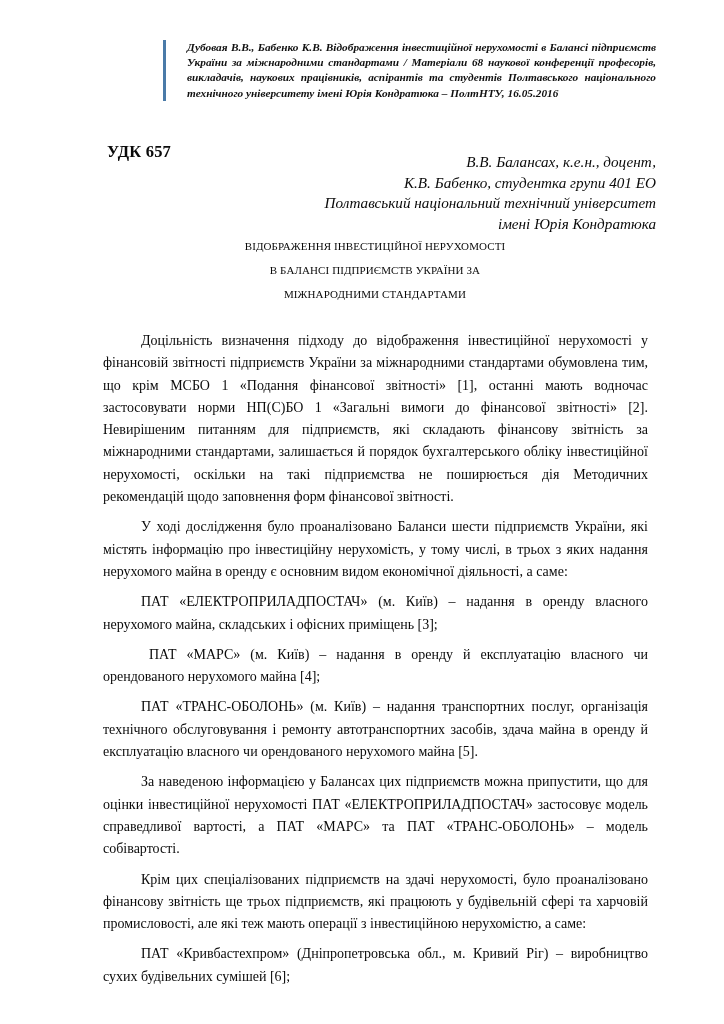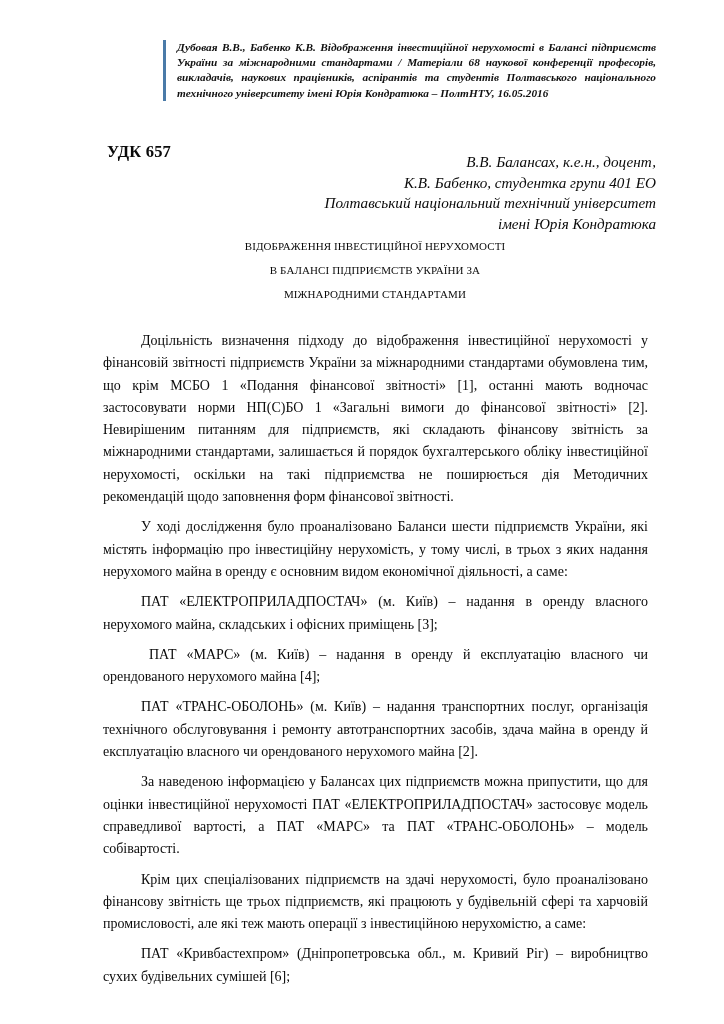--- a/index.html
+++ b/index.html
@@ -22,21 +22,21 @@
     box-sizing: border-box;
   }
 
   
   .citation-block {
     position: absolute;
     left: 163px;
     top: 40px;
     width: 493px;
     box-sizing: border-box;
-    padding-left: 11px;
+    padding-left: 21px;
     border-left: 3px solid #4a7aa8;
   }
   .citation-text {
     font-family: "Liberation Serif", "DejaVu Serif", serif;
     font-style: italic;
     font-weight: bold;
     font-size: 11.3px;
     line-height: 15.2px;
     text-align: justify;
     text-justify: inter-word;
@@ -122,19 +122,19 @@
     <div>ВІДОБРАЖЕННЯ ІНВЕСТИЦІЙНОЇ НЕРУХОМОСТІ</div>
     <div>В БАЛАНСІ ПІДПРИЄМСТВ УКРАЇНИ ЗА</div>
     <div>МІЖНАРОДНИМИ СТАНДАРТАМИ</div>
   </div>
 
   <div class="body-content">
     <p class="para">Доцільність визначення підходу до відображення  інвестиційної нерухомості у фінансовій звітності підприємств України за міжнародними стандартами обумовлена тим, що крім МСБО 1 «Подання фінансової звітності» [1], останні мають водночас застосовувати норми НП(С)БО 1 «Загальні вимоги до фінансової звітності» [2]. Невирішеним питанням для підприємств, які складають фінансову звітність за міжнародними стандартами, залишається й порядок бухгалтерського обліку інвестиційної нерухомості, оскільки на такі підприємства не поширюється дія Методичних рекомендацій щодо заповнення форм фінансової звітності.</p>
     <p class="para">У ході дослідження було проаналізовано Баланси шести підприємств України, які містять інформацію про інвестиційну нерухомість, у тому числі, в трьох з яких надання нерухомого майна в оренду є основним видом економічної діяльності, а саме:</p>
     <p class="para">ПАТ «ЕЛЕКТРОПРИЛАДПОСТАЧ» (м. Київ) – надання в оренду власного нерухомого майна, складських і офісних приміщень [3];</p>
     <p class="para indent-wide">ПАТ «МАРС» (м. Київ) – надання в оренду й експлуатацію власного чи орендованого нерухомого майна [4];</p>
-    <p class="para">ПАТ «ТРАНС-ОБОЛОНЬ» (м. Київ) – надання транспортних послуг, організація технічного обслуговування і ремонту автотранспортних засобів, здача майна в оренду й експлуатацію власного чи орендованого нерухомого майна [2].</p>
+    <p class="para">ПАТ «ТРАНС-ОБОЛОНЬ» (м. Київ) – надання транспортних послуг, організація технічного обслуговування і ремонту автотранспортних засобів, здача майна в оренду й експлуатацію власного чи орендованого нерухомого майна [5].</p>
     <p class="para">За наведеною інформацією у Балансах цих підприємств можна припустити, що для оцінки інвестиційної нерухомості ПАТ «ЕЛЕКТРОПРИЛАДПОСТАЧ» застосовує модель справедливої вартості, а ПАТ «МАРС» та ПАТ «ТРАНС-ОБОЛОНЬ» – модель собівартості.</p>
     <p class="para">Крім цих спеціалізованих підприємств на здачі нерухомості, було проаналізовано фінансову звітність ще трьох підприємств, які працюють у будівельній сфері та харчовій промисловості, але які теж мають операції з інвестиційною нерухомістю, а саме:</p>
     <p class="para">ПАТ «Кривбастехпром» (Дніпропетровська обл., м. Кривий Ріг) – виробництво сухих будівельних сумішей [6];</p>
   </div>
 
 </div>
 
 </body></html>

